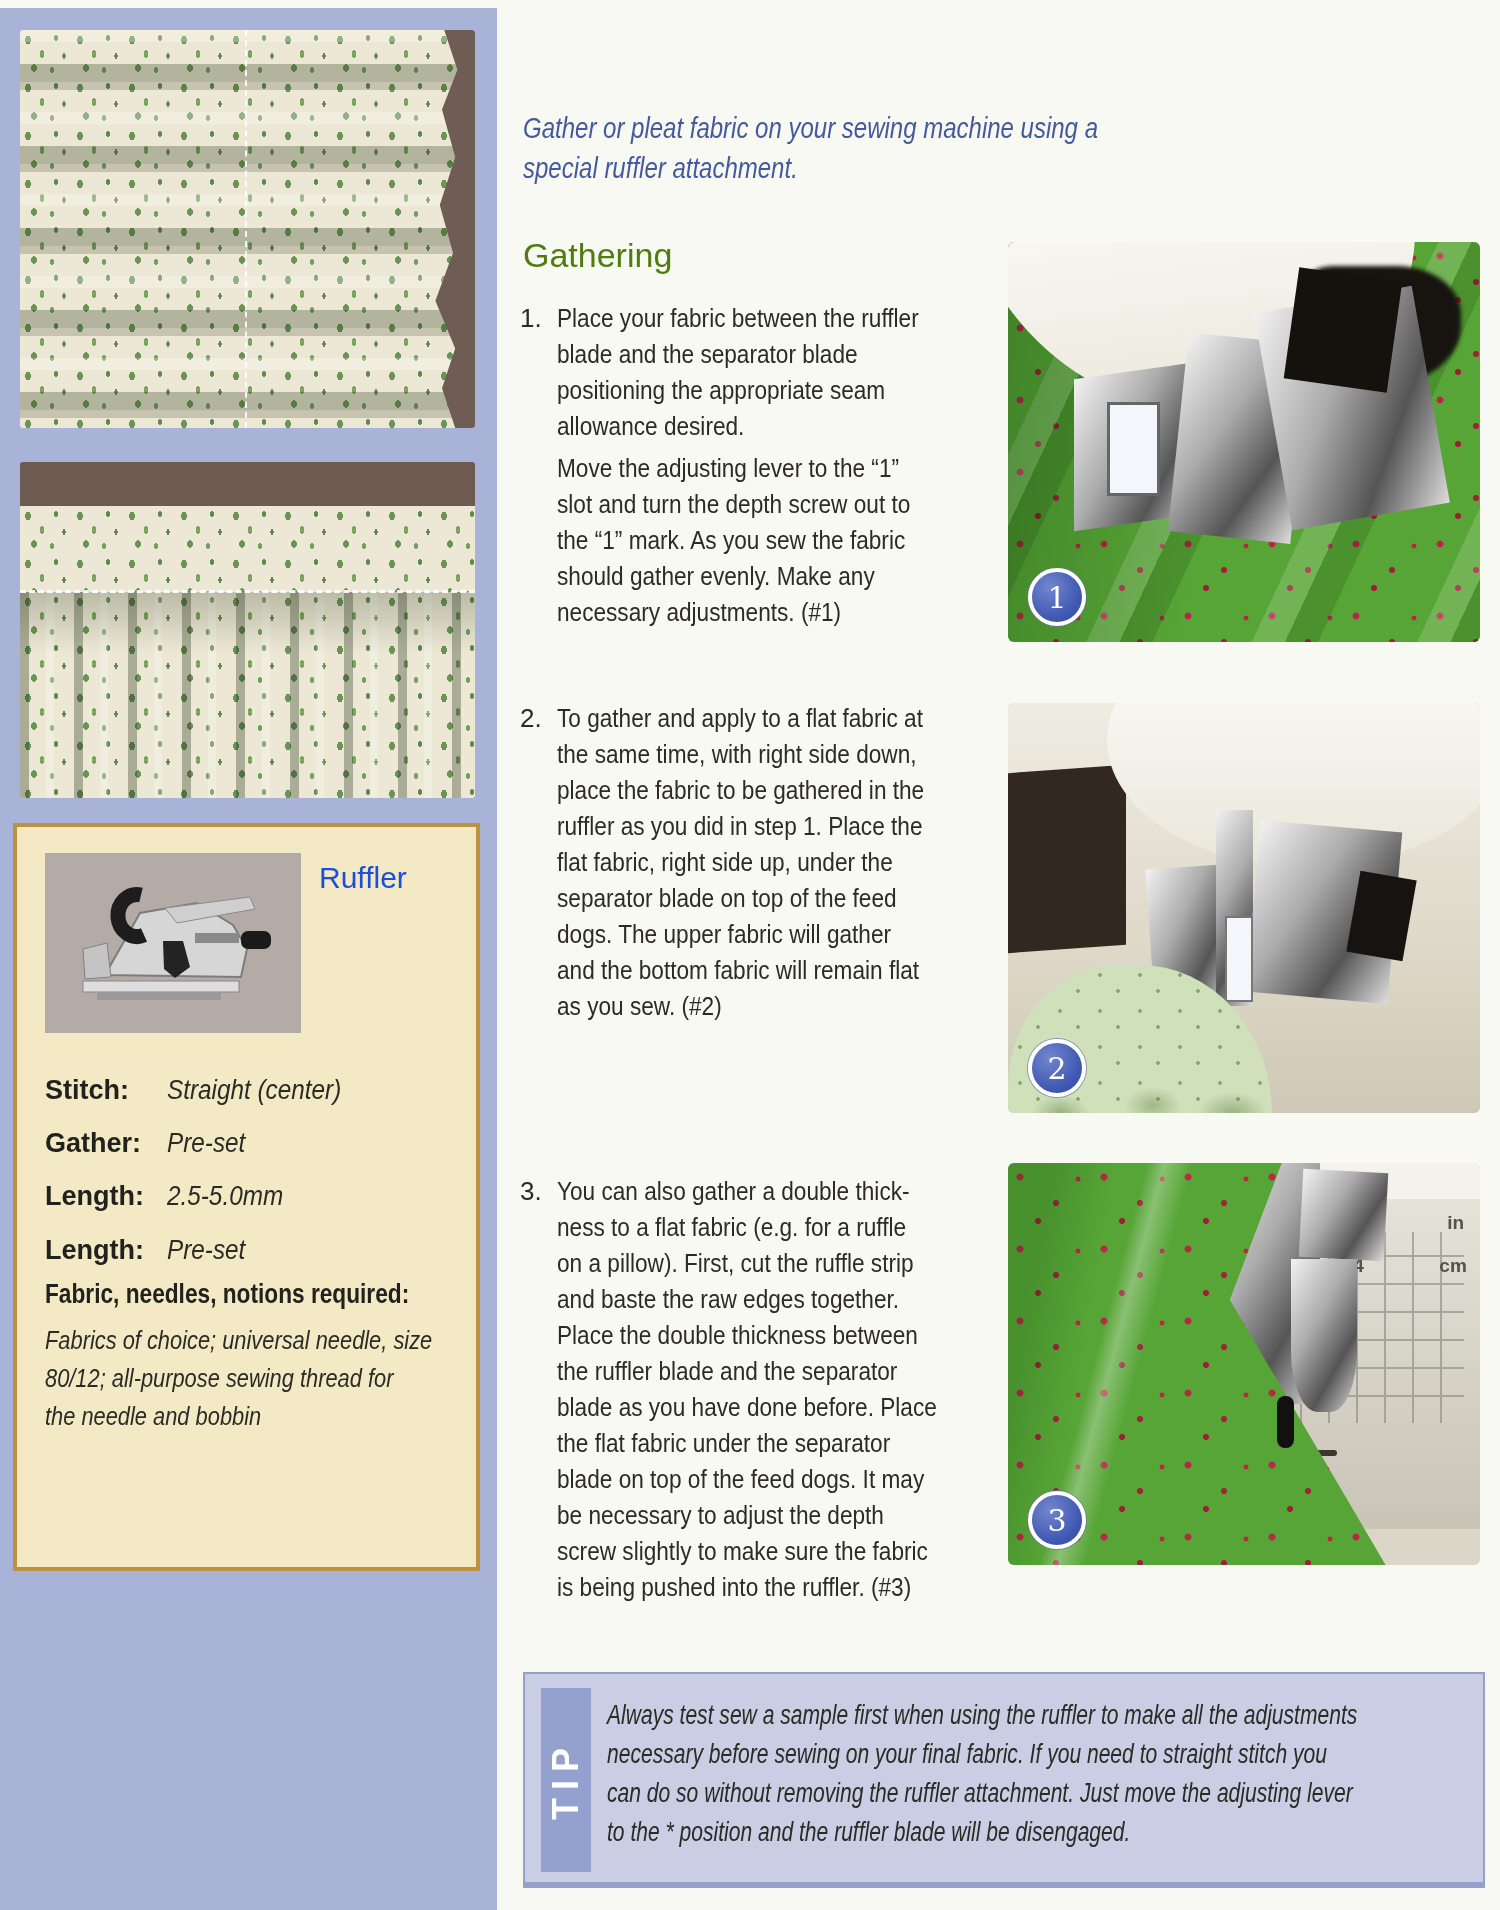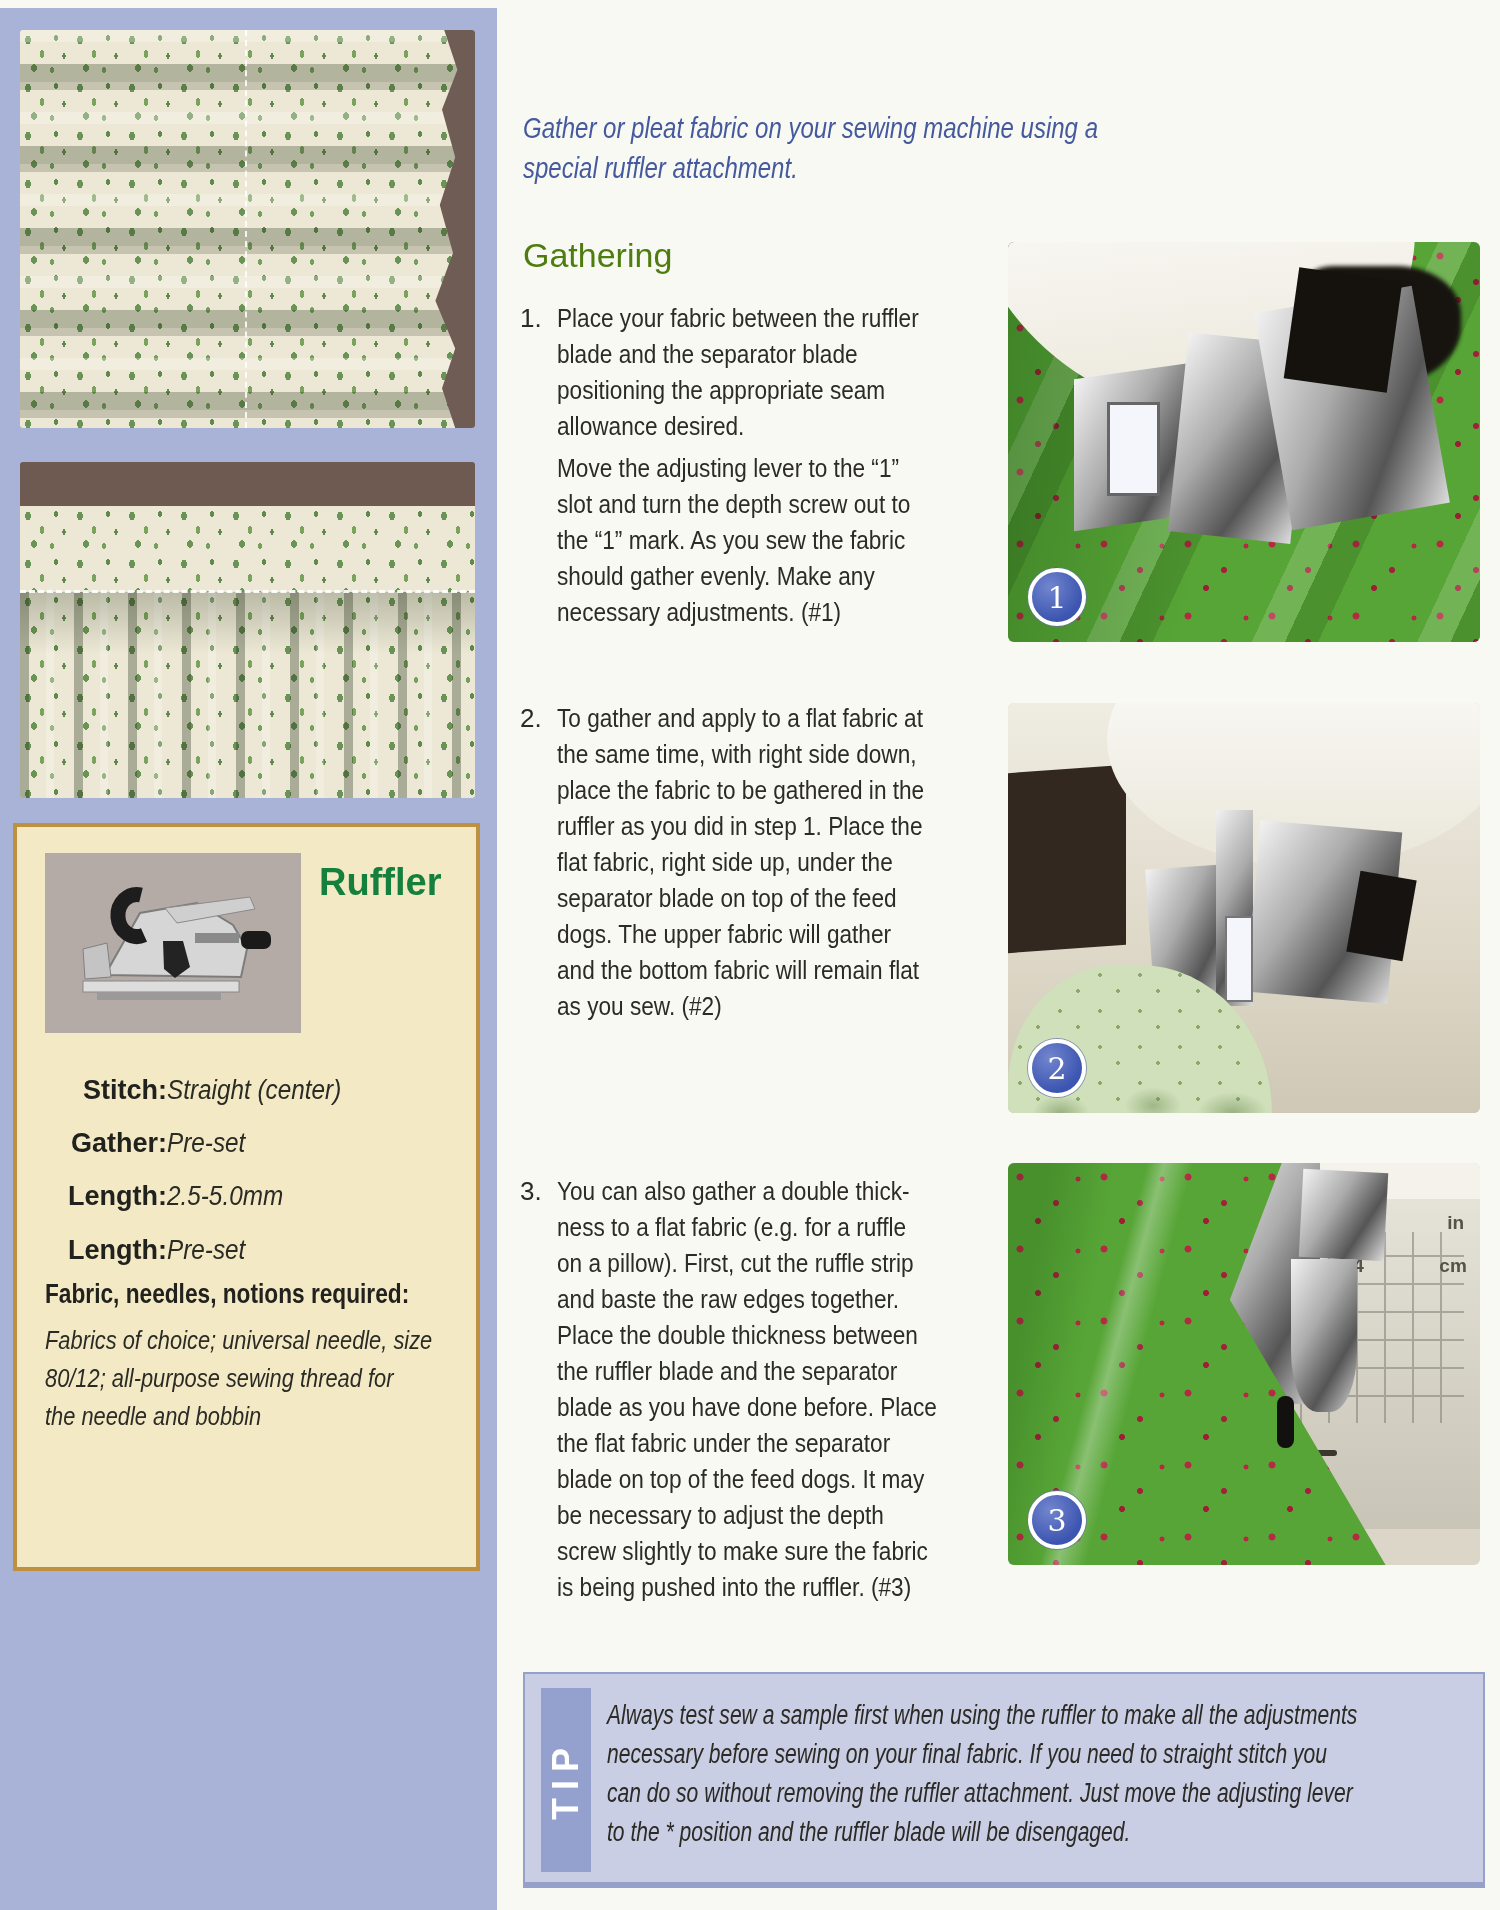--- a/index.html
+++ b/index.html
@@ -40,22 +40,22 @@
   .ruffleB{position:absolute;left:0;top:130px;right:0;bottom:0;}
   .foldsV{position:absolute;inset:0;background:repeating-linear-gradient(90deg,
       rgba(30,45,18,.32) 0 9px, transparent 9px 26px,
       rgba(255,255,255,.25) 26px 34px, transparent 34px 54px);}
   .ruffleShade{position:absolute;inset:0;background:linear-gradient(180deg,rgba(40,50,25,.25),transparent 30%);}
 
   
   .infoBox{position:absolute;left:13px;top:823px;width:467px;height:748px;box-sizing:border-box;
       background:var(--infobox,#f3e9c5);border:4px solid var(--infobox-border,#bd9140);}
   .ruffPhoto{position:absolute;left:28px;top:26px;width:256px;height:180px;background:#b5aba6;}
-  .ruffLabel{position:absolute;left:302px;top:34px;font-size:38px;font-weight:bold;color:#15803d;}
-  .specRow{position:absolute;left:28px;display:flex;width:420px;text-align:right;}
+  .ruffLabel{position:absolute;left:302px;top:34px;font-size:30px;font-weight:normal;color:#1d4ed8;}
+  .specRow{position:absolute;left:28px;display:flex;width:420px;}
   .specLabel{width:122px;font-weight:bold;font-size:27px;color:#21211d;flex:none;}
   .specValue{font-style:italic;font-size:27px;color:#2b2b26;transform:scaleX(.9);transform-origin:0 0;white-space:pre;}
   .reqLabel{position:absolute;left:28px;top:452px;font-weight:bold;font-size:27px;color:#21211d;
       transform:scaleX(.84);transform-origin:0 0;white-space:pre;}
   .reqText{position:absolute;left:28px;top:494px;font-style:italic;font-size:26px;line-height:38px;color:#2b2b26;
       white-space:pre;transform:scaleX(.84);transform-origin:0 0;}
 
   
   .title{position:absolute;left:520px;top:12px;font-size:80px;letter-spacing:-1px;color:var(--accent,#5566ad);}
   .subtitle{position:absolute;left:523px;top:108px;font-size:30px;line-height:40px;font-style:italic;

